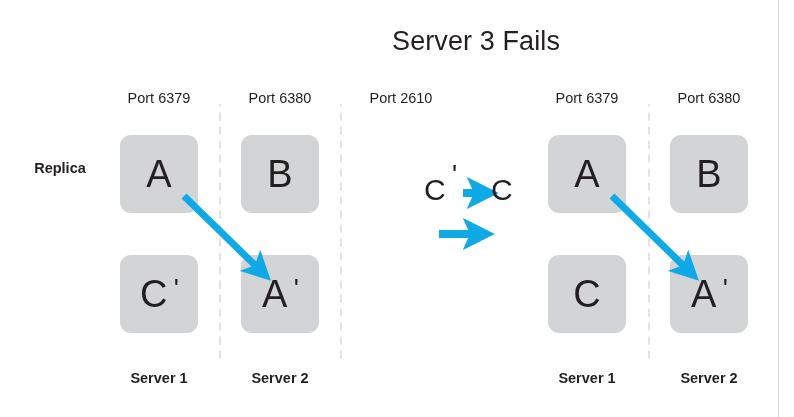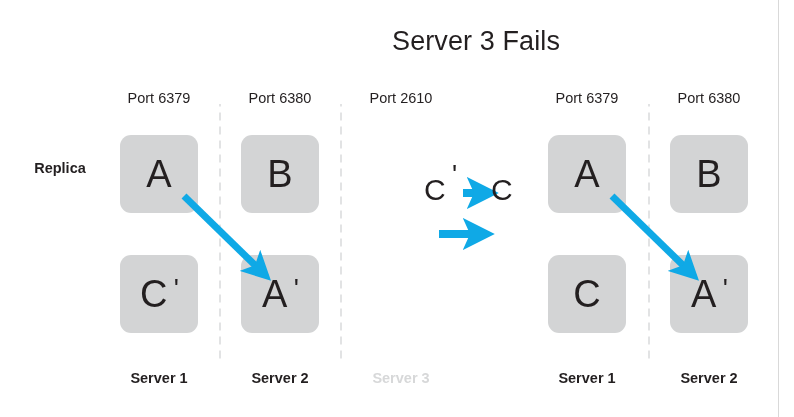--- a/index.html
+++ b/index.html
@@ -162,21 +162,20 @@
     <defs>
       <marker id="ah1" markerWidth="4.2" markerHeight="4.2" refX="2.6" refY="2.1" orient="auto">
         <path d="M0,0 L4.2,2.1 L0,4.2 L1.0,2.1 Z" fill="#0FA9E6"></path>
       </marker>
     </defs>
     <line x1="184" y1="196" x2="263" y2="273" stroke="#0FA9E6" stroke-width="7" stroke-linecap="butt" marker-end="url(#ah1)"></line>
   </svg>
 
   <div class="server-label" style="left:99px;">Server 1</div>
   <div class="server-label" style="left:220px;">Server 2</div>
-  <div class="server-label dim" style="left:341px;">Server 3</div>
 
   <div class="legend-text" style="left:424px; top:175px;"><span>C</span><span class="prime"> '</span></div>
 
   <svg class="arrow-svg" style="left:462px; top:182px; width:40px; height:22px;">
     <defs>
       <marker id="ah2" markerWidth="4.0" markerHeight="4.0" refX="2.4" refY="2.0" orient="auto">
         <path d="M0,0 L4.0,2.0 L0,4.0 L0.9,2.0 Z" fill="#0FA9E6"></path>
       </marker>
     </defs>
     <line x1="1" y1="11" x2="24" y2="11" stroke="#0FA9E6" stroke-width="8" stroke-linecap="butt" marker-end="url(#ah2)"></line>

